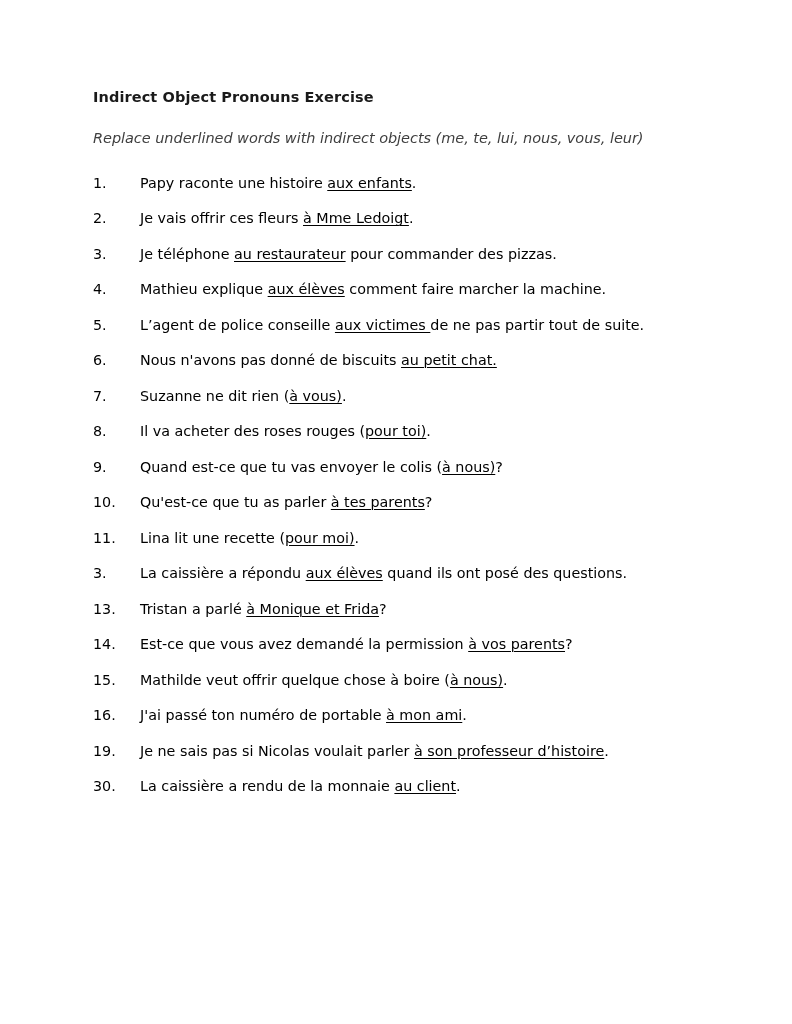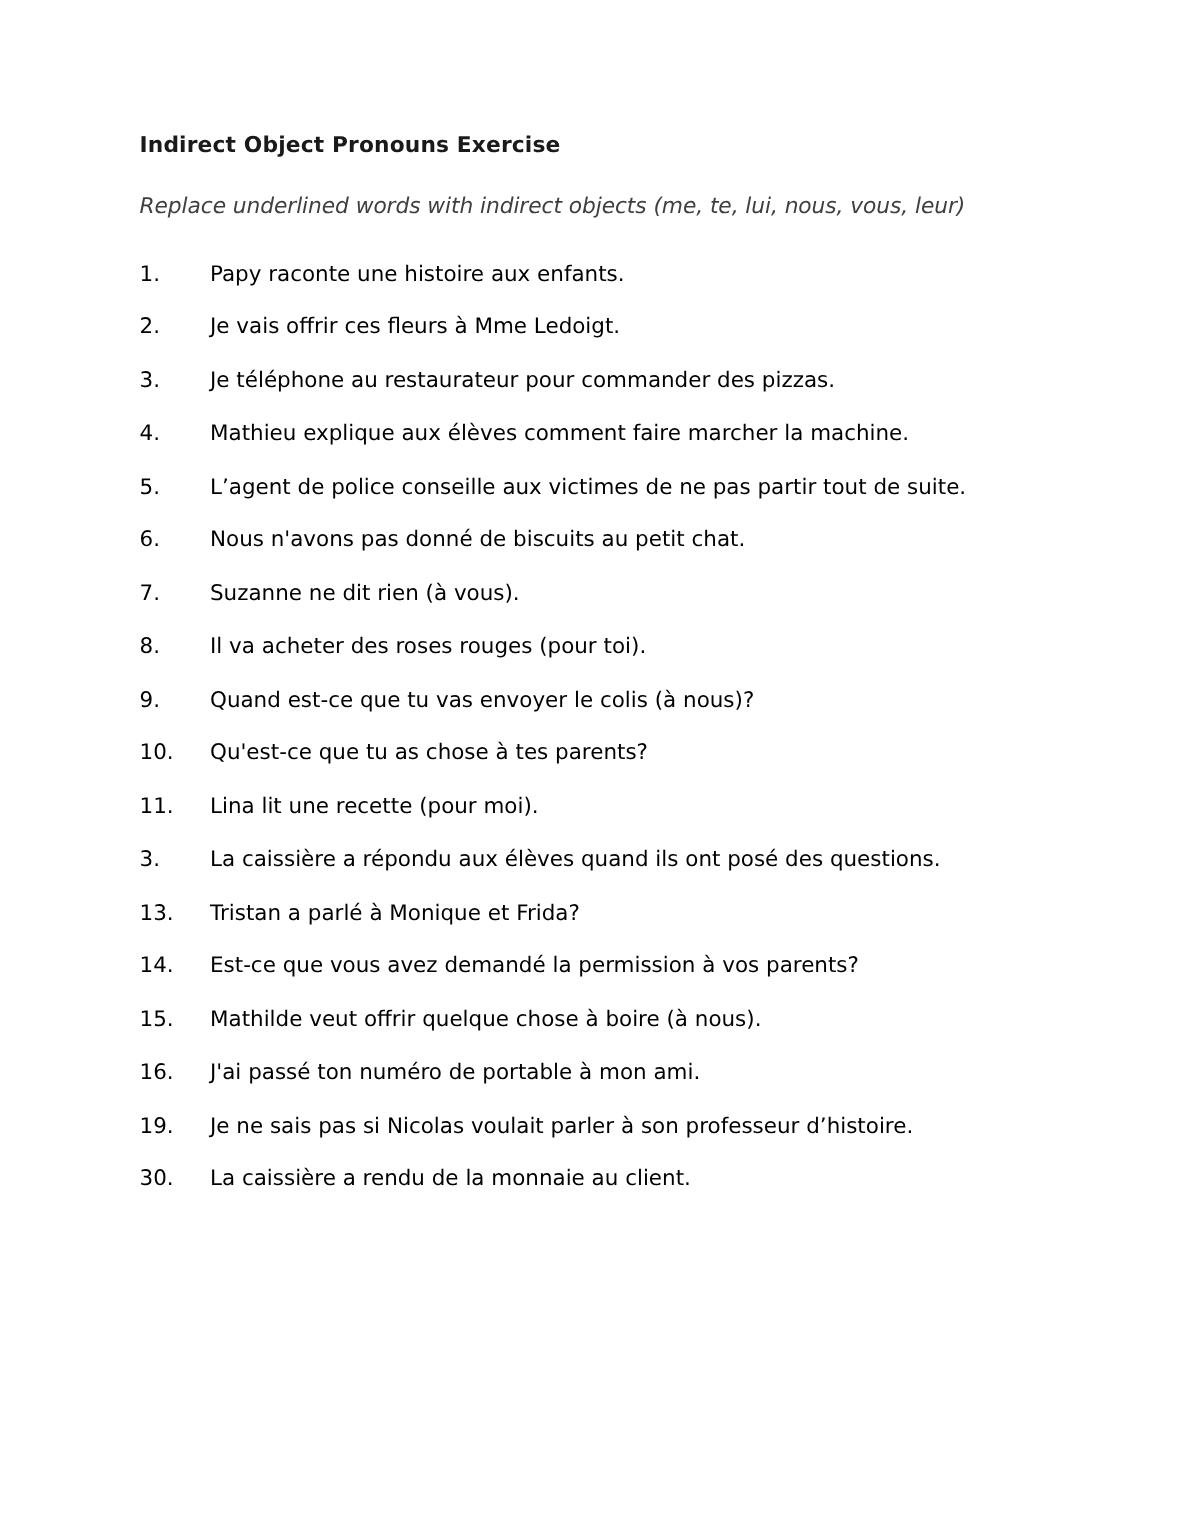--- a/index.html
+++ b/index.html
@@ -60,20 +60,21 @@
     font-size: 14.3px;
     color: #000000;
   }
   .item-text {
     flex: 1 1 auto;
     font-size: 14.3px;
     color: #000000;
     white-space: pre-wrap;
   }
   .seg-underline {
+    text-decoration: underline;
     text-underline-offset: 2px;
     text-decoration-thickness: 1px;
   }
   .seg-plain {
     text-decoration: none;
   }
 </style>
 </head>
 <body>
 
@@ -115,21 +116,21 @@
       <li class="exercise-item">
         <span class="item-number">8.</span>
         <span class="item-text"><span class="seg-plain">Il va acheter des roses rouges (</span><span class="seg-underline">pour toi)</span><span class="seg-plain">.</span></span>
       </li>
       <li class="exercise-item">
         <span class="item-number">9.</span>
         <span class="item-text"><span class="seg-plain">Quand est-ce que tu vas envoyer le colis (</span><span class="seg-underline">à nous)</span><span class="seg-plain">?</span></span>
       </li>
       <li class="exercise-item">
         <span class="item-number">10.</span>
-        <span class="item-text"><span class="seg-plain">Qu'est-ce que tu as chose </span><span class="seg-underline">à tes parents</span><span class="seg-plain">?</span></span>
+        <span class="item-text"><span class="seg-plain">Qu'est-ce que tu as parler </span><span class="seg-underline">à tes parents</span><span class="seg-plain">?</span></span>
       </li>
       <li class="exercise-item">
         <span class="item-number">11.</span>
         <span class="item-text"><span class="seg-plain">Lina lit une recette (</span><span class="seg-underline">pour moi)</span><span class="seg-plain">.</span></span>
       </li>
       <li class="exercise-item">
         <span class="item-number">3.</span>
         <span class="item-text"><span class="seg-plain">La caissière a répondu </span><span class="seg-underline">aux élèves</span><span class="seg-plain"> quand ils ont posé des questions.</span></span>
       </li>
       <li class="exercise-item">

